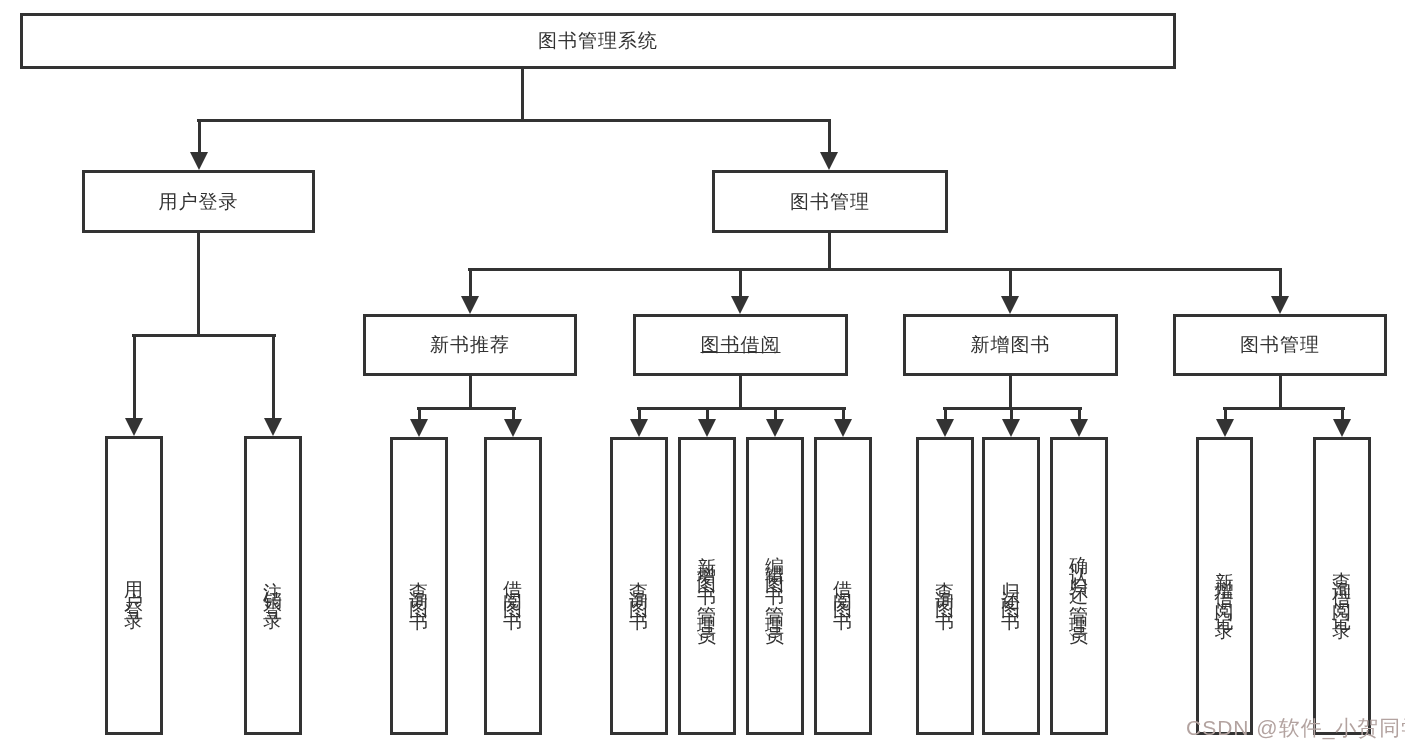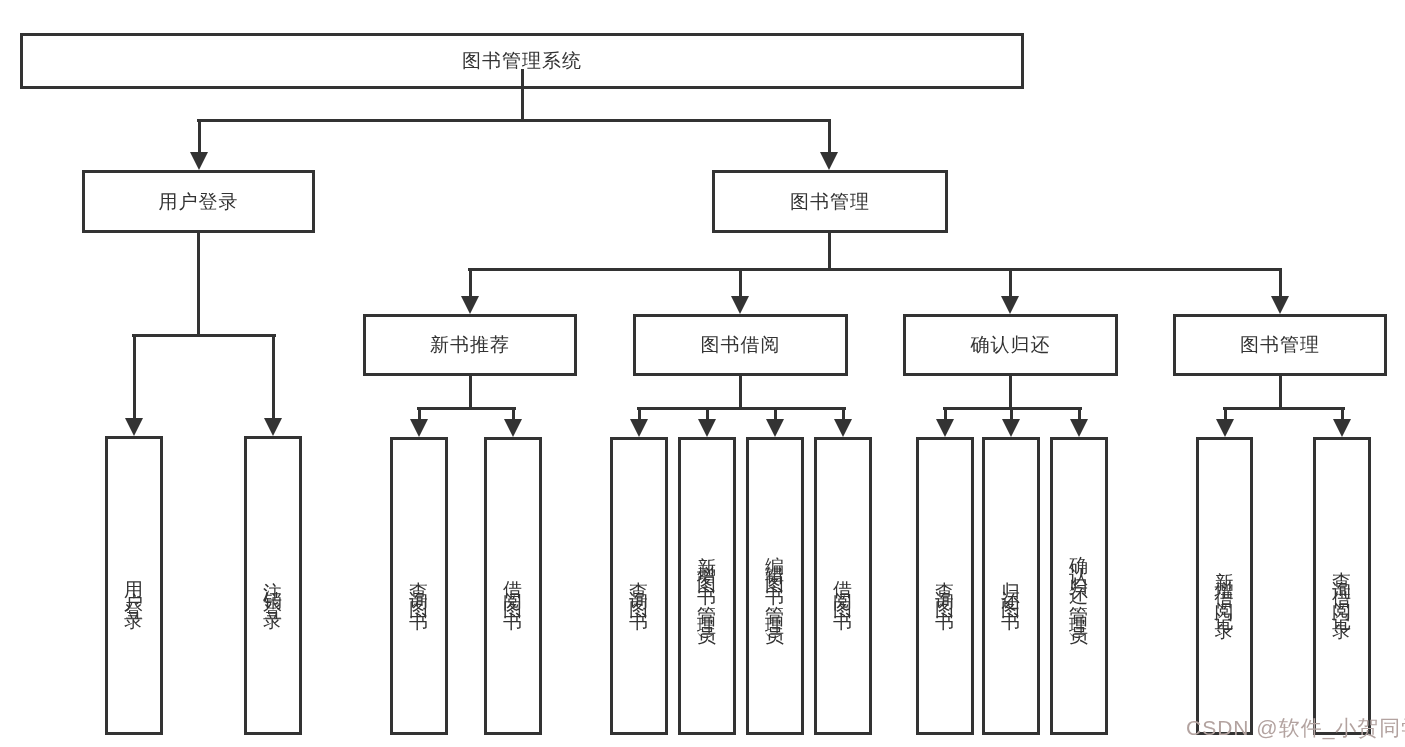--- a/index.html
+++ b/index.html
@@ -47,21 +47,21 @@
     color:var(--wm);
     letter-spacing:1px;
     white-space:nowrap;
   }
 </style>
 </head>
 <body>
 
 <div id="canvas">
 
-  <div class="box" style="left:20px;top:13px;width:1004px;height:56px;margin-top:20px;">
+  <div class="box" style="left:20px;top:13px;width:1156px;height:56px;">
     <span>图书管理系统</span>
   </div>
 
   <div class="vline" style="left:521px;top:69px;height:51px;"></div>
   <div class="hline" style="left:197px;top:119px;width:634px;"></div>
   <div class="vline" style="left:198px;top:119px;height:36px;"></div>
   <div class="ah" style="left:190px;top:152px;"></div>
   <div class="vline" style="left:828px;top:119px;height:36px;"></div>
   <div class="ah" style="left:820px;top:152px;"></div>
 
@@ -86,25 +86,25 @@
   <div class="vline" style="left:739px;top:268px;height:31px;"></div>
   <div class="ah" style="left:731px;top:296px;"></div>
   <div class="vline" style="left:1009px;top:268px;height:31px;"></div>
   <div class="ah" style="left:1001px;top:296px;"></div>
   <div class="vline" style="left:1279px;top:268px;height:31px;"></div>
   <div class="ah" style="left:1271px;top:296px;"></div>
 
   <div class="box" style="left:363px;top:314px;width:214px;height:62px;text-align:center;">
     <span>新书推荐</span>
   </div>
-  <div class="box" style="left:633px;top:314px;width:215px;height:62px;">
+  <div class="box" style="left:633px;top:314px;width:215px;height:62px;text-decoration:underline;">
     <span>图书借阅</span>
   </div>
   <div class="box" style="left:903px;top:314px;width:215px;height:62px;">
-    <span>确认归还</span>
+    <span>新增图书</span>
   </div>
   <div class="box" style="left:1173px;top:314px;width:214px;height:62px;">
     <span>图书管理</span>
   </div>
 
   <div class="vline" style="left:469px;top:376px;height:33px;"></div>
   <div class="hline" style="left:417px;top:407px;width:99px;"></div>
   <div class="vline" style="left:418px;top:407px;height:15px;"></div>
   <div class="ah" style="left:410px;top:419px;"></div>
   <div class="vline" style="left:512px;top:407px;height:15px;"></div>

